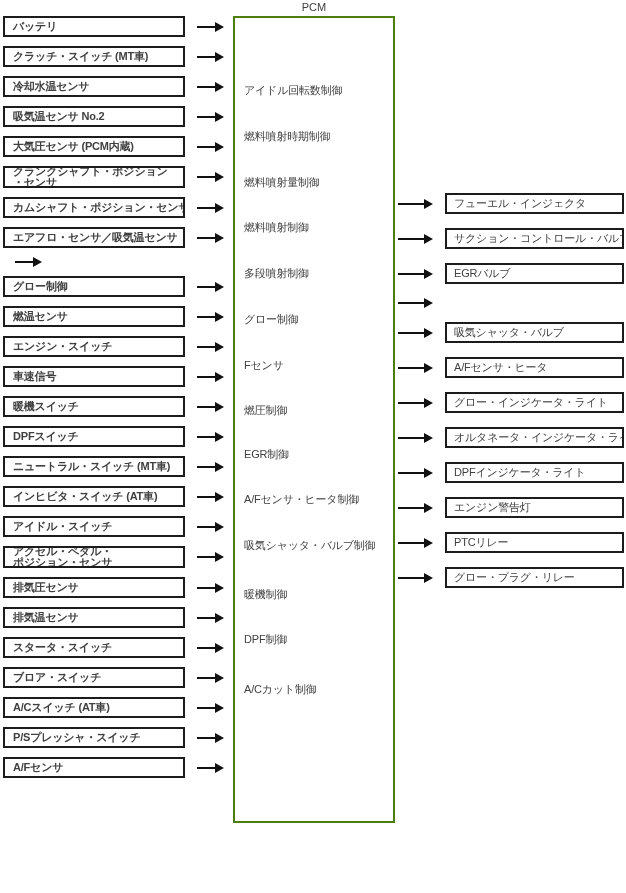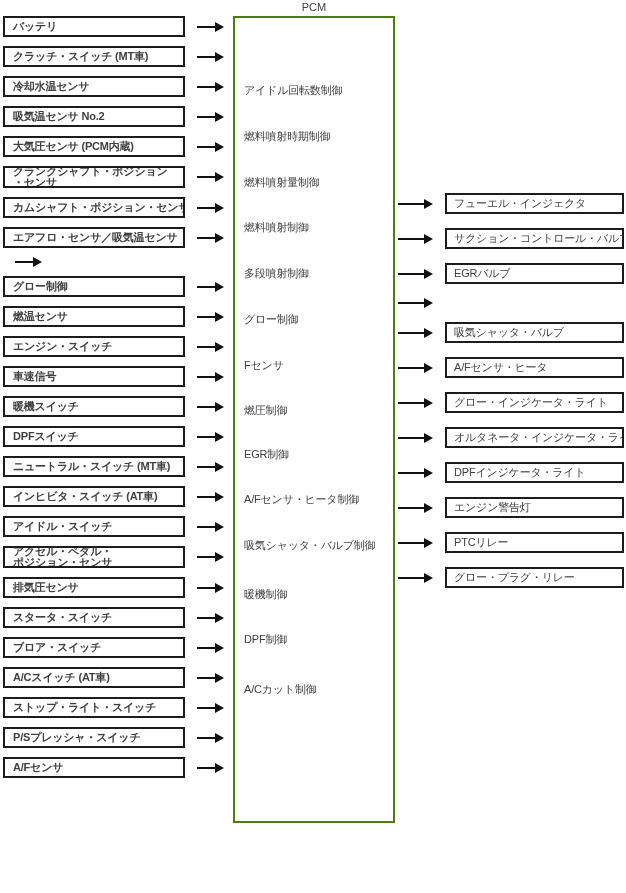--- a/index.html
+++ b/index.html
@@ -239,20 +239,29 @@
         <div class="box in-box">
           <span>排気圧センサ</span>
         </div>
         <div class="arrow">
           <span class="shaft"></span>
           <span class="head"></span>
         </div>
       </div>
     <div class="row in-row">
         <div class="box in-box">
+          <span>排気温センサ</span>
+        </div>
+        <div class="arrow">
+          <span class="shaft"></span>
+          <span class="head"></span>
+        </div>
+      </div>
+    <div class="row in-row">
+        <div class="box in-box">
           <span>スタータ・スイッチ</span>
         </div>
         <div class="arrow">
           <span class="shaft"></span>
           <span class="head"></span>
         </div>
       </div>
     <div class="row in-row">
         <div class="box in-box">
           <span>ブロア・スイッチ</span>
@@ -266,29 +275,20 @@
         <div class="box in-box">
           <span>A/Cスイッチ (AT車)</span>
         </div>
         <div class="arrow">
           <span class="shaft"></span>
           <span class="head"></span>
         </div>
       </div>
     <div class="row in-row">
         <div class="box in-box">
-          <span>ストップ・ライト・スイッチ</span>
-        </div>
-        <div class="arrow">
-          <span class="shaft"></span>
-          <span class="head"></span>
-        </div>
-      </div>
-    <div class="row in-row">
-        <div class="box in-box">
           <span>P/Sプレッシャ・スイッチ</span>
         </div>
         <div class="arrow">
           <span class="shaft"></span>
           <span class="head"></span>
         </div>
       </div>
     <div class="row in-row">
         <div class="box in-box">
           <span>A/Fセンサ</span>

